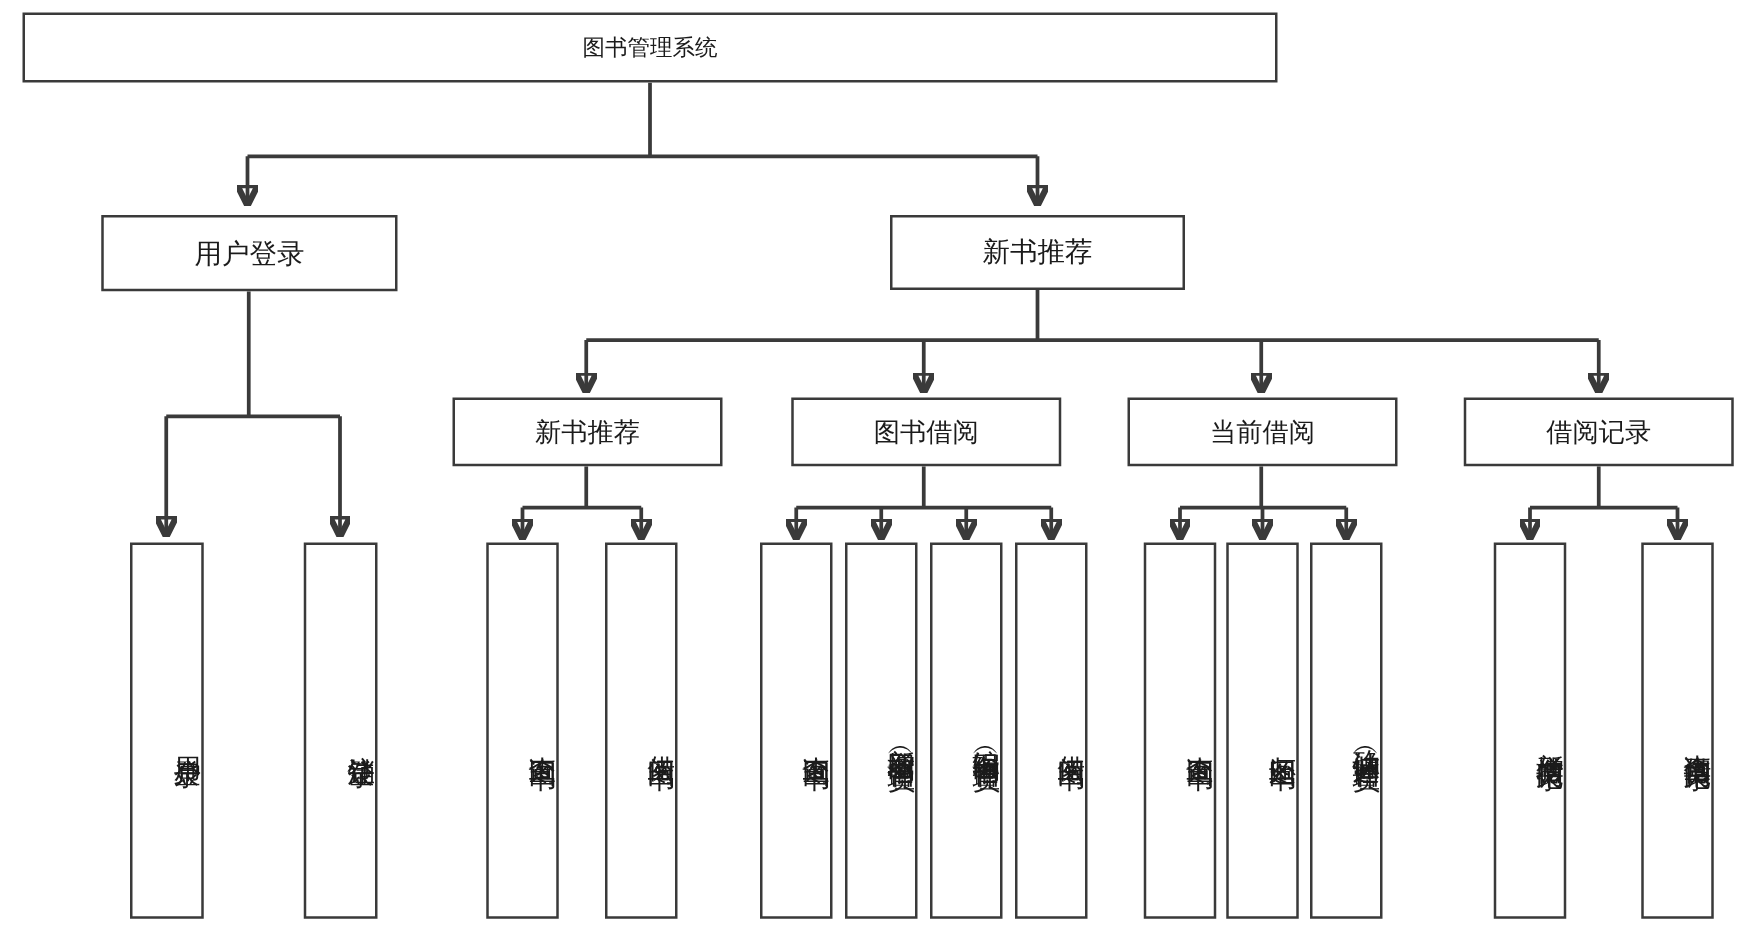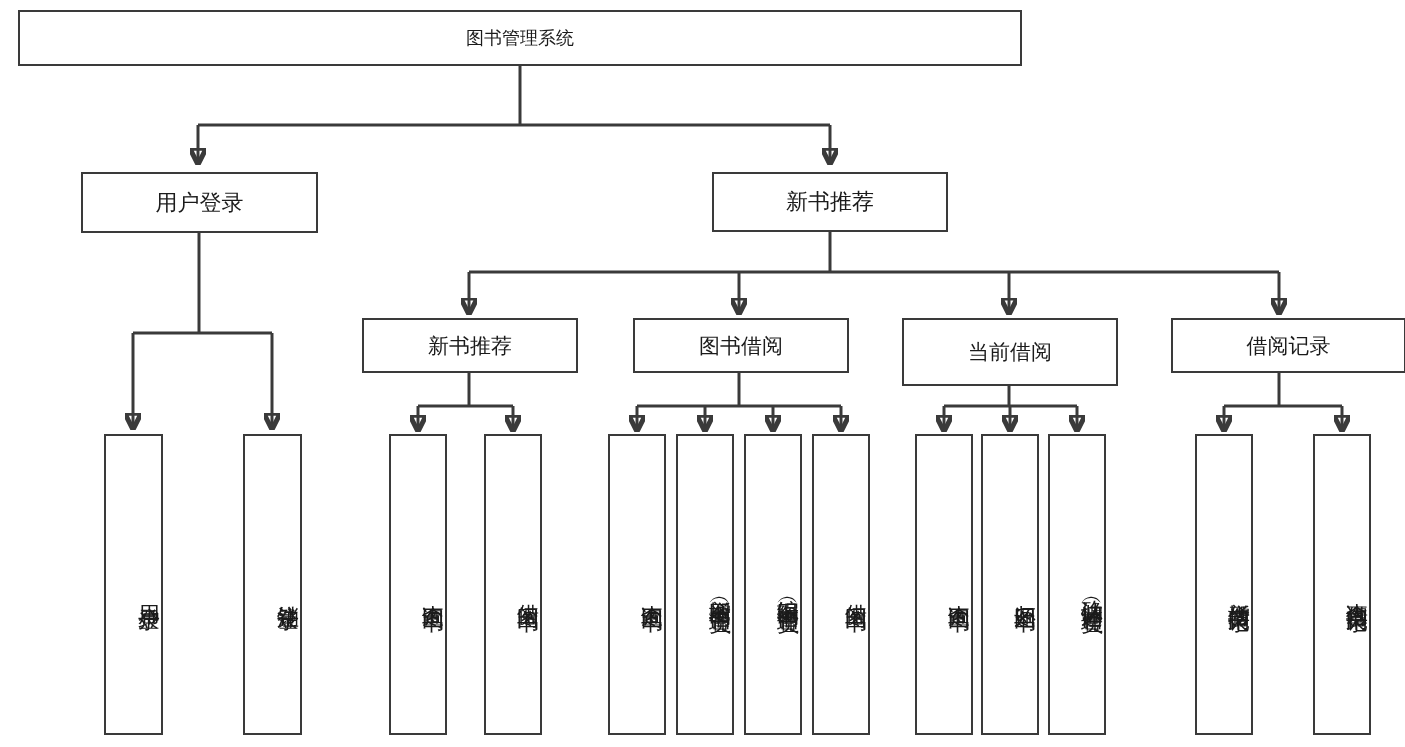--- a/index.html
+++ b/index.html
@@ -134,24 +134,24 @@
   <div class="node level2" style="left:712px; top:172px; width:236px; height:60px;">
     <span class="label">新书推荐</span>
   </div>
 
   <div class="node level3" style="left:362px; top:318px; width:216px; height:55px;">
     <span class="label">新书推荐</span>
   </div>
   <div class="node level3" style="left:633px; top:318px; width:216px; height:55px;">
     <span class="label">图书借阅</span>
   </div>
-  <div class="node level3" style="left:902px; top:318px; width:216px; height:68px;">
+  <div class="node level3" style="left:902px; top:318px; width:216px; height:55px;">
     <span class="label">当前借阅</span>
   </div>
-  <div class="node level3" style="left:1171px; top:318px; width:235px; height:55px;text-align:center;">
+  <div class="node level3" style="left:1171px; top:318px; width:216px; height:55px;text-align:center;">
     <span class="label">借阅记录</span>
   </div>
 
   <div class="node leaf" style="left:104px; top:434px; width:59px; height:301px;">
     <span class="label">用户登录</span>
   </div>
   <div class="node leaf" style="left:243px; top:434px; width:59px; height:301px;">
     <span class="label">注销登录</span>
   </div>
 

